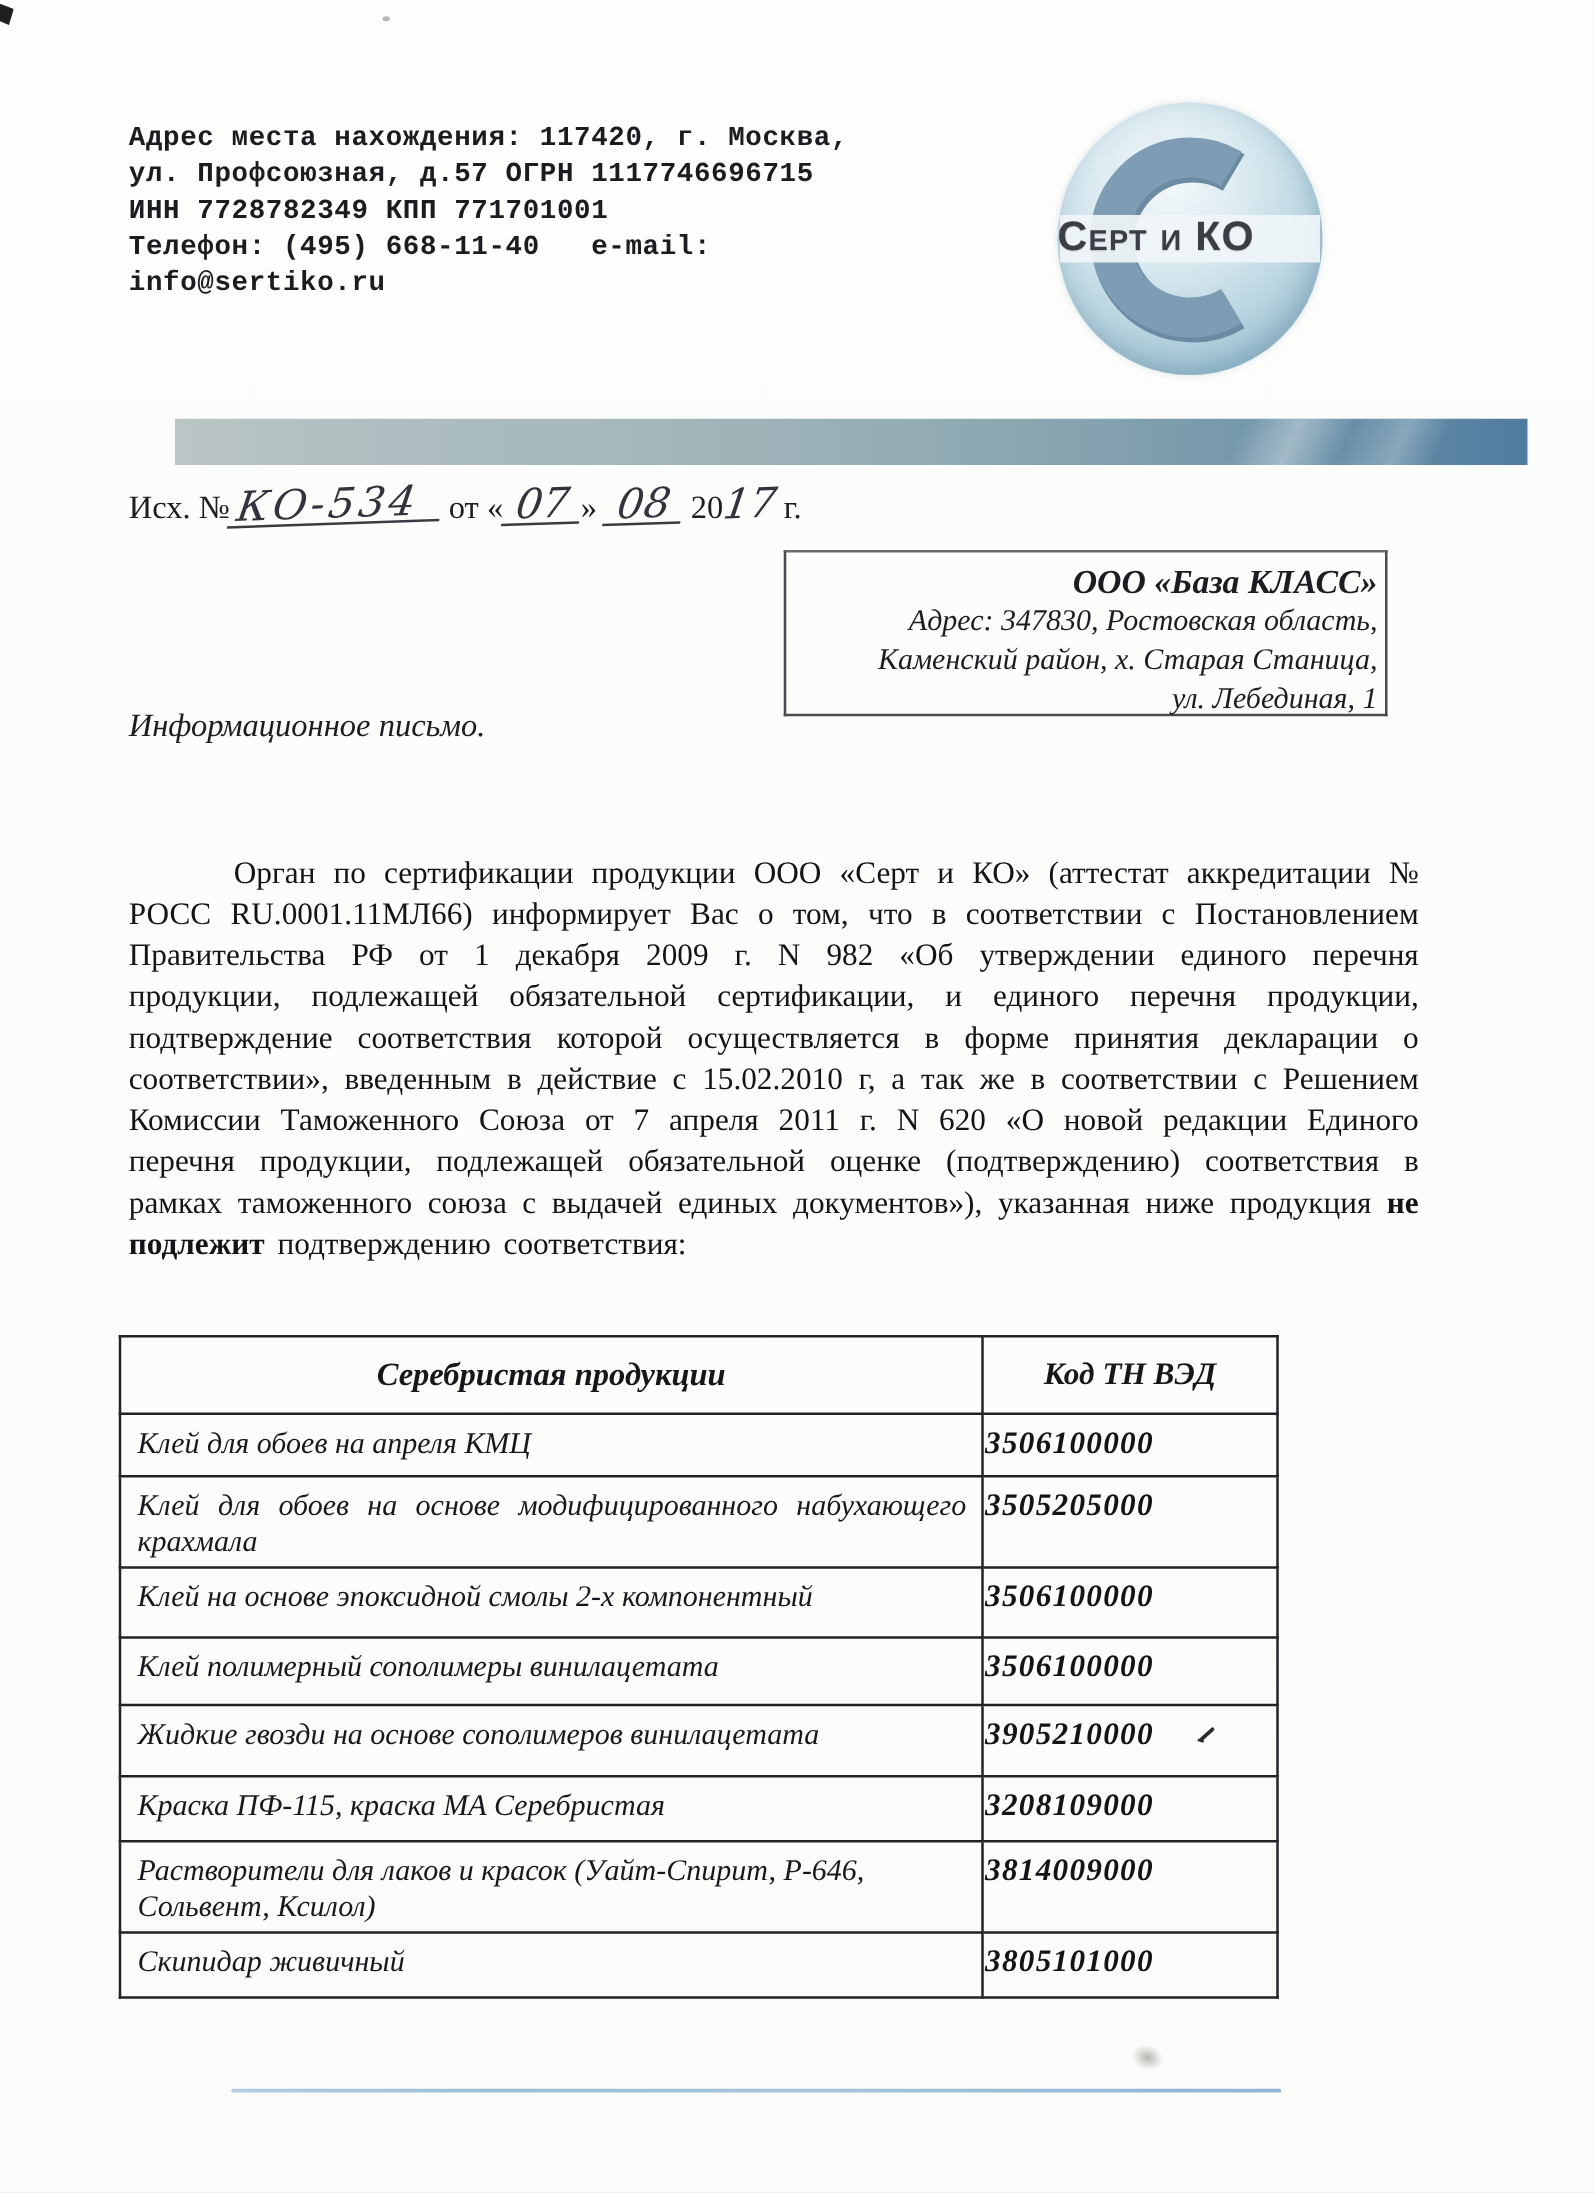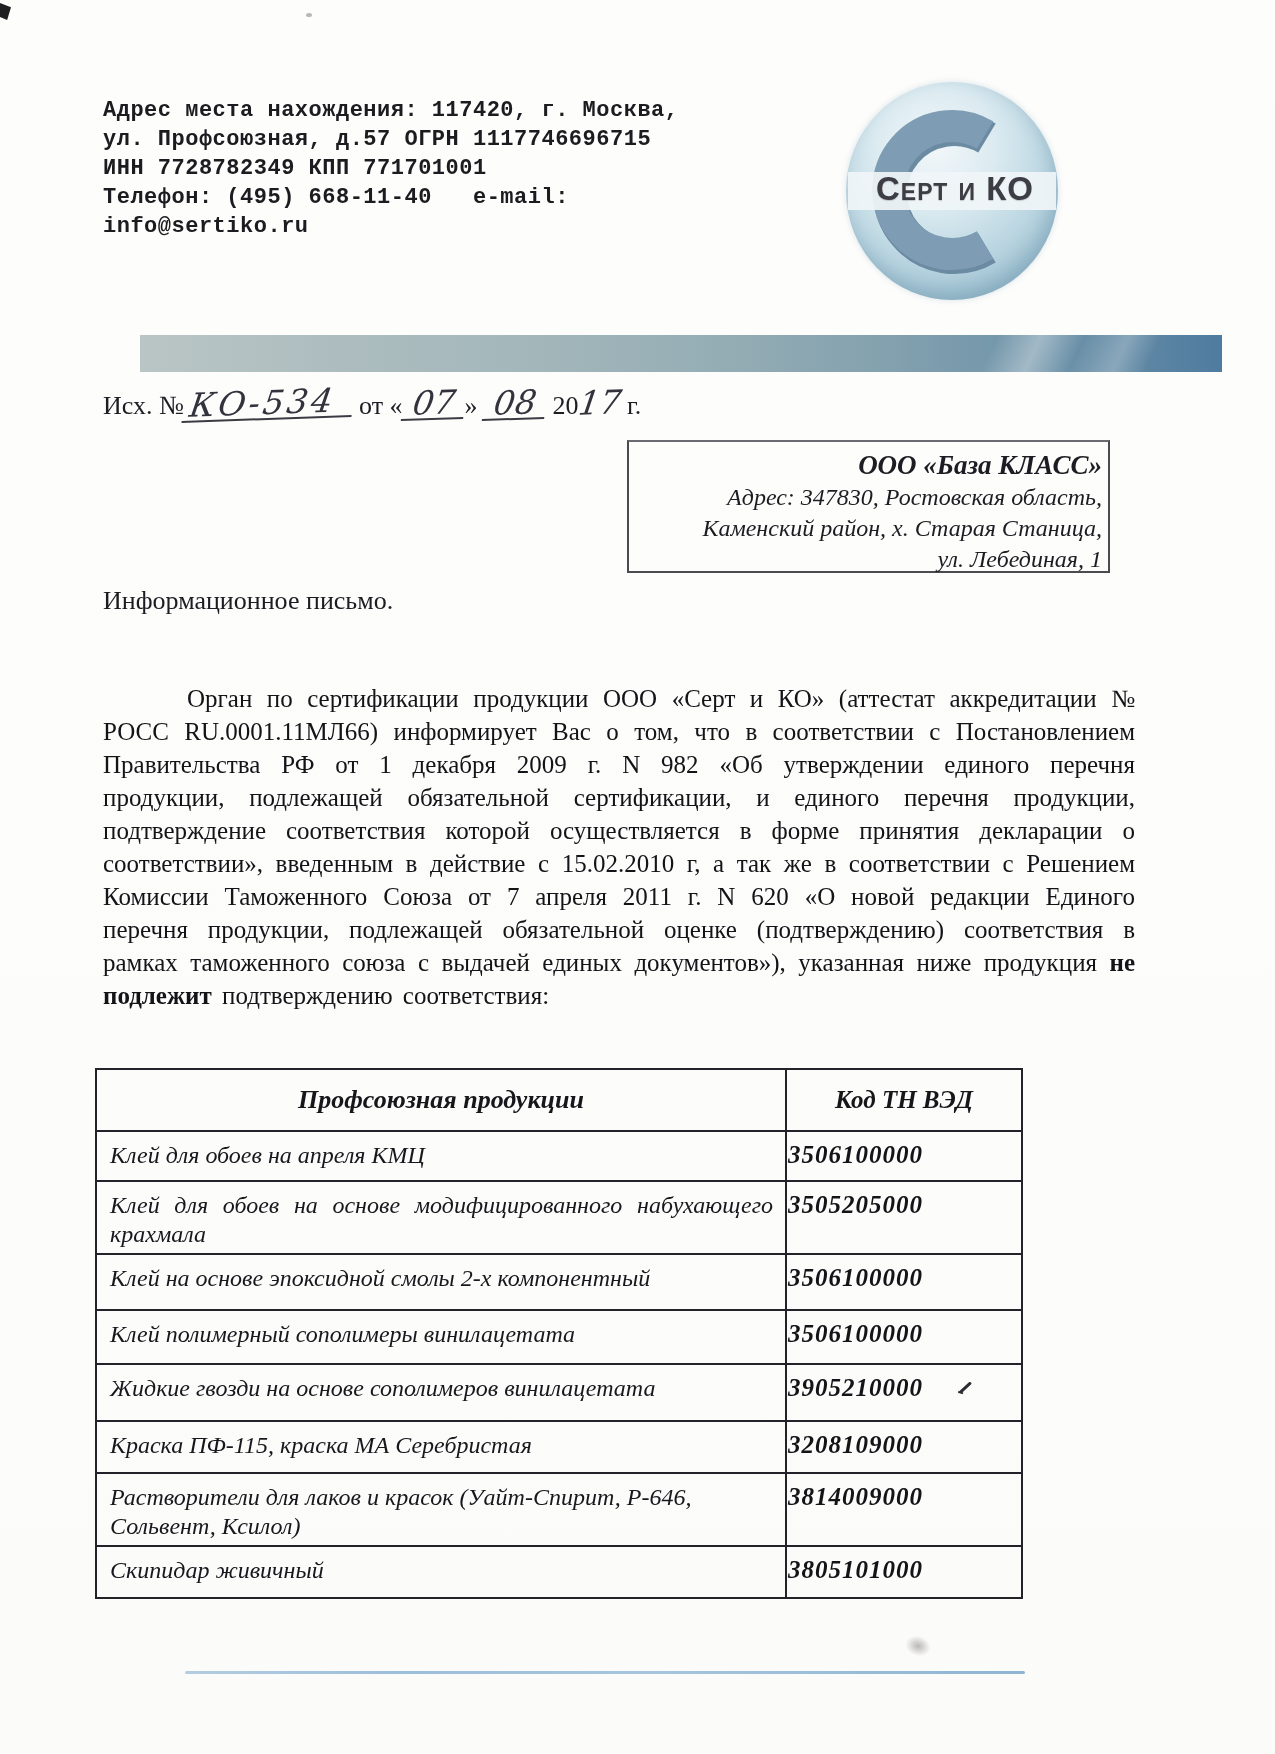--- a/index.html
+++ b/index.html
@@ -19,21 +19,21 @@
 
   
   .logo { position:absolute; left:846px; top:82px; width:212px; height:218px; }
   .logo-sphere {
     position:absolute; inset:0; border-radius:50%;
     background:radial-gradient(circle at 42% 30%, #f2f7f9 0%, #dcebf1 30%, #bcd7e2 58%, #9fc2d2 80%, #8db0c2 100%);
     box-shadow: inset -4px -8px 18px rgba(90,130,155,.35), 0 0 6px rgba(120,150,170,.25);
   }
   .logo svg { position:absolute; inset:0; }
   .logo-text {
-    position:absolute; left:0; right:-6px; top:88px; text-align:center;
+    position:absolute; left:0; right:-6px; top:88px; text-align:left;
     font-family:"Liberation Sans", sans-serif; font-weight:bold; font-size:33px;
     font-variant:small-caps; letter-spacing:1px; color:#3d3d46;
     text-shadow:0 1px 1px rgba(0,0,0,.18);
   }
 
   
   .band {
     position:absolute; left:140px; top:335px; width:1082px; height:37px;
     background:linear-gradient(90deg,#bac5c5 0%, #adbdbf 18%, #a2b6ba 38%, #93acb4 55%, #82a0ae 70%, #6e93a9 84%, #5d86a3 93%, #4f7ba0 100%);
   }
@@ -59,22 +59,22 @@
   .recipient-box {
     position:absolute; left:627px; top:440px; width:483px; height:133px;
     box-sizing:border-box; border:2px solid #4a4a50; border-top-color:#6a6a70;
     text-align:right; padding:7px 6px 6px 10px;
     font-style:italic; font-size:24px; line-height:31px; color:#1c1c22;
   }
   .recipient-name { font-weight:bold; font-size:27px; line-height:33px; }
 
   
   .subject {
-    position:absolute; left:103px; top:586px;
-    font-size:26px; color:#1c1c22;
+    position:absolute; left:103px; top:566px;
+    font-style:italic; font-size:26px; color:#1c1c22;
   }
 
   
   .body-text {
     position:absolute; left:103px; top:682px; width:1032px;
     font-size:25px; line-height:33px; text-align:justify; text-indent:84px;
     word-spacing:4px; color:#131318; margin:0;
   }
   .body-text .b { font-weight:bold; }
 
@@ -176,21 +176,21 @@
 
   <p class="body-text"><span>Орган по сертификации продукции ООО «Серт и КО» (аттестат аккредитации № РОСС RU.0001.11МЛ66) информирует Вас о том, что в соответствии с Постановлением Правительства РФ от 1 декабря 2009 г. N 982 «Об утверждении единого перечня продукции, подлежащей обязательной сертификации, и единого перечня продукции, подтверждение соответствия которой осуществляется в форме принятия декларации о соответствии», введенным в действие с 15.02.2010 г, а так же в соответствии с Решением Комиссии Таможенного Союза от 7 апреля 2011 г. N 620 «О новой редакции Единого перечня продукции, подлежащей обязательной оценке (подтверждению) соответствия в рамках таможенного союза с выдачей единых документов»), указанная ниже продукция</span> <span class="b">не подлежит</span> <span>подтверждению соответствия:</span></p>
 
   <table class="products-table">
     <colgroup>
         <col class="c1">
         <col class="c2">
       </colgroup>
     <thead>
       <tr>
-        <th class="ph">Профсоюзная продукции</th>
+        <th class="ph">Серебристая продукции</th>
         <th class="ch">Код ТН ВЭД</th>
       </tr>
     </thead>
     <tbody>
       <tr class="r1">
         <td class="name">Клей для обоев на апреля КМЦ</td>
         <td class="code">3506100000</td>
       </tr>
       <tr class="r2">
         <td class="name">Клей для обоев на основе модифицированного набухающего крахмала</td>

